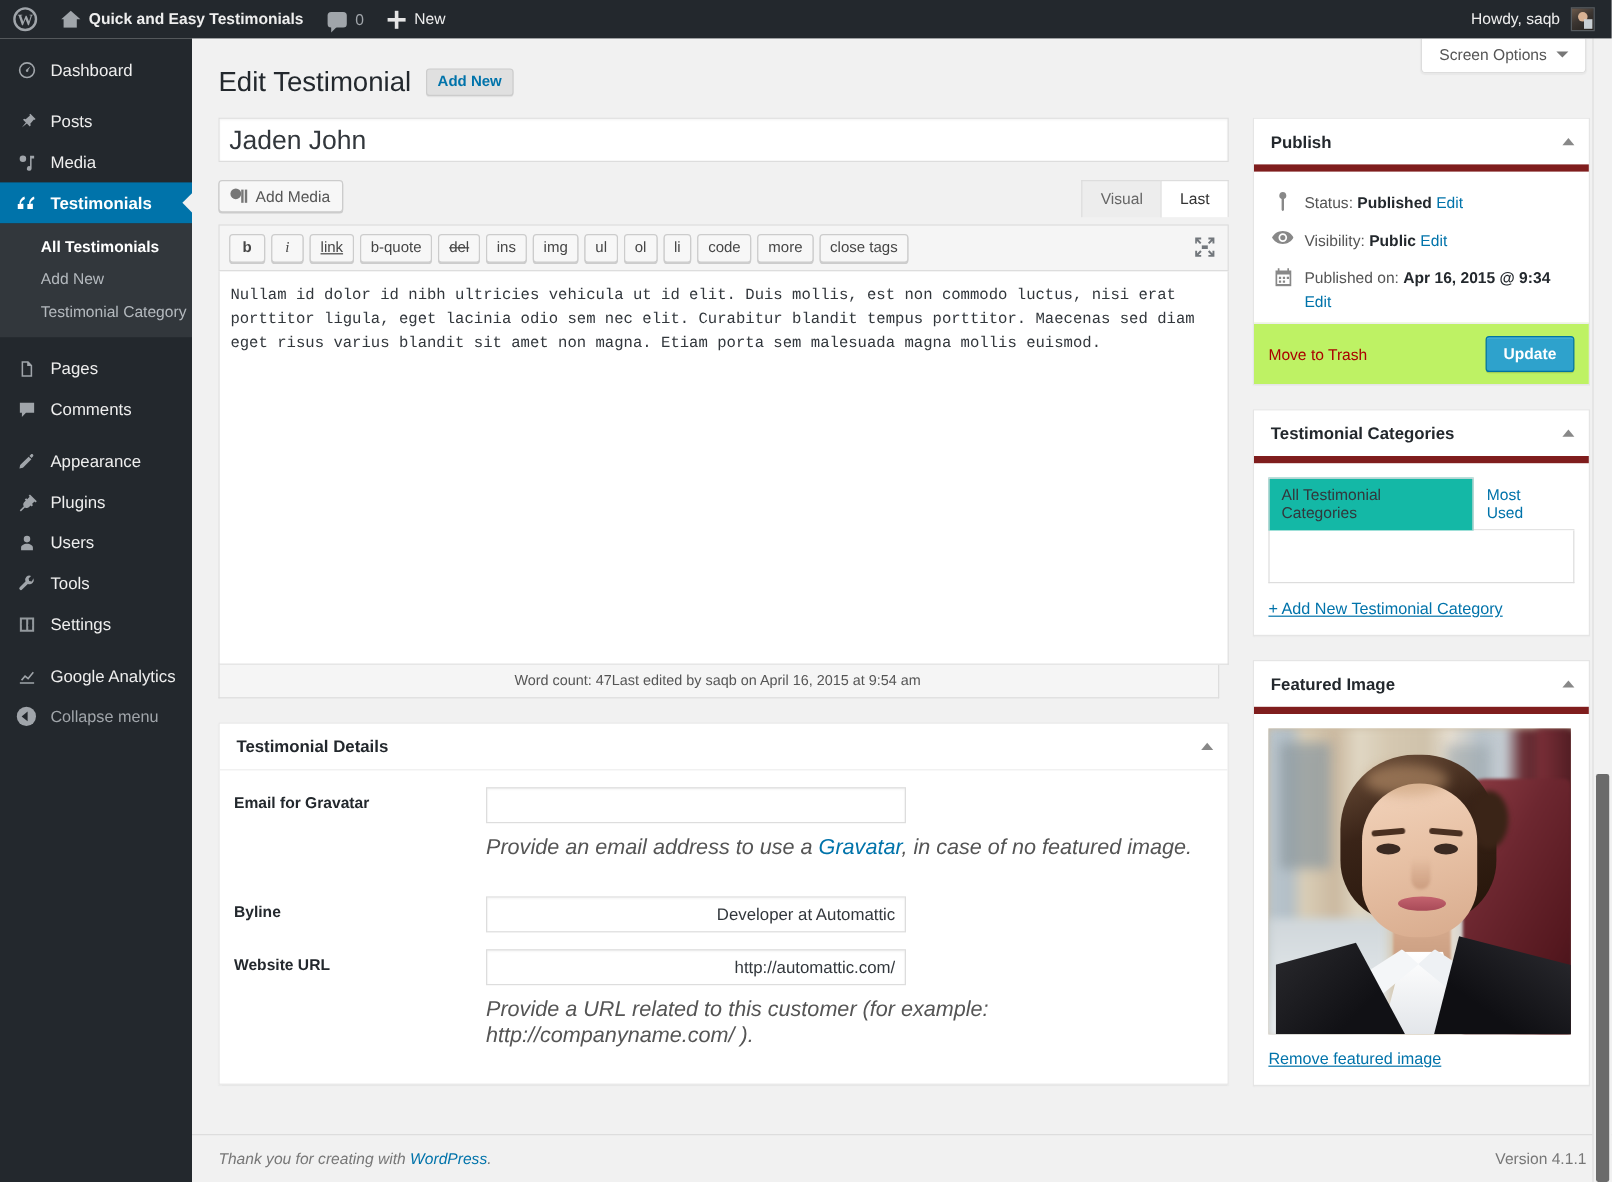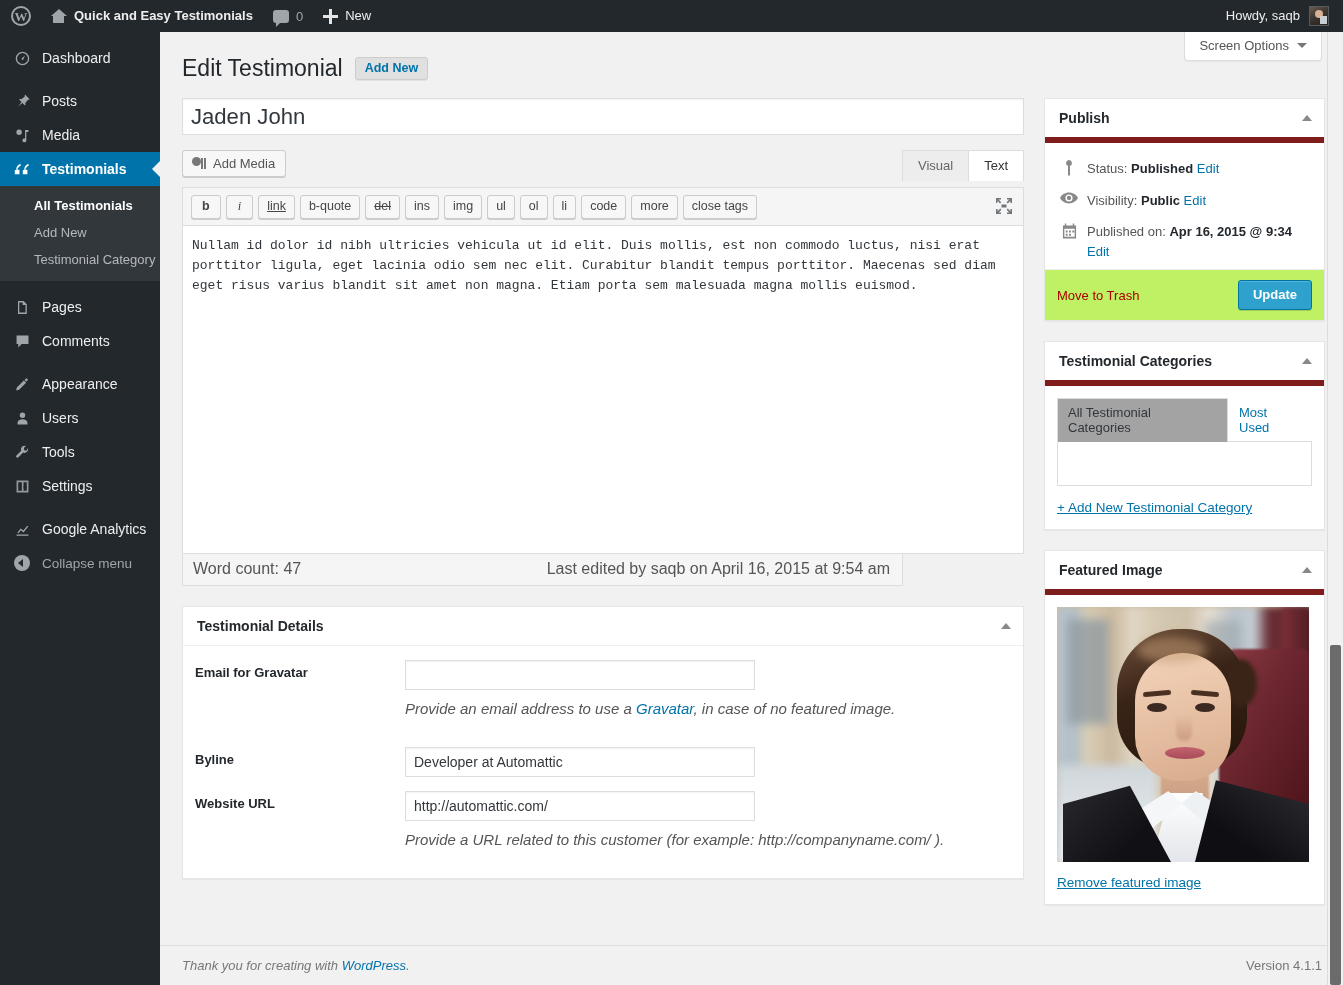--- a/index.html
+++ b/index.html
@@ -228,23 +228,23 @@
   }
   #editor-textarea {
     width: 842px; height: 328px;
     border: 1px solid #ddd; border-top: none; background: #fff;
     font-family: "Liberation Mono", monospace;
     font-size: 13px; line-height: 1.55;
     padding: 10px 10px 10px 9px;
     color: #32373c; resize: none; outline: none; display:block;
   }
   #post-status-info {
-    width: 721px; border: 1px solid #ddd; border-top: none;
-    background: #f5f5f5; display: flex; justify-content: space-between;
-    padding: 6px 12px 7px 10px; font-size: 16px; color: #555;
+    width: 834px; border: 1px solid #ddd; border-top: none;
+    background: #f5f5f5; display: flex; justify-content: center;
+    padding: 6px 12px 7px 10px; font-size: 12px; color: #555;
   }
 
   
   .postbox {
     background: #fff; border: 1px solid #e5e5e5;
     box-shadow: 0 1px 1px rgba(0,0,0,.04);
     margin-bottom: 20px;
   }
   .postbox-header {
     display: flex; align-items: center; justify-content: space-between;
@@ -271,23 +271,24 @@
     font-size: 13px; color: #23282d; padding-top: 5px;
     padding-left: 12px;
   }
   .field-col { flex: 1; }
   .field-input {
     width: 350px; height: 30px;
     border: 1px solid #ddd; background: #fff;
     padding: 3px 8px; font-size: 14px; color: #32373c;
     outline: none; font-family:"Liberation Sans",sans-serif;
     box-shadow: inset 0 1px 2px rgba(0,0,0,.05);
+    text-align: right;
   }
   .field-desc {
-    font-style: italic; font-size: 15px; color: #555;
+    font-style: italic; font-size: 18px; color: #555;
     margin-top: 10px; padding-bottom: 16px;
   }
   .field-desc a { color: #0073aa; }
   #testimonial-details .postbox-inside { padding: 0 0 14px 0; }
 
   
   #submitdiv .postbox-inside { padding: 10px 12px 2px; }
   .misc-pub {
     display: flex; align-items: flex-start; gap: 8px;
     padding: 6px 0 6px 2px; font-size: 13px; color: #555;
@@ -310,21 +311,21 @@
   }
 
   
   .cat-tabs { display: flex; border-bottom: 1px solid #ddd; margin: 0 0 0 0; }
   .cat-tab {
     padding: 6px 10px 7px; font-size: 13px; cursor: pointer;
     border: 1px solid transparent; border-bottom: none; color: #0073aa;
     position: relative; top: 1px;
   }
   .cat-tab.active {
-    background: #a3a3a3; border-color: #ddd; color: #32373c;
+    background: #14b8a6; border-color: #ddd; color: #32373c;
   }
   .cat-panel {
     border: 1px solid #ddd; border-top: none;
     height: 44px; background: #fff;
   }
   #add-new-cat-link {
     display: inline-block; margin-top: 14px;
     color: #0073aa; font-weight: normal; font-size: 13.5px;
     text-decoration: underline; cursor: pointer;
   }
@@ -572,20 +573,28 @@
 
   <div class="menu-item">
     <span class="mi-icon">
       <svg width="17" height="17" viewBox="0 0 20 20" fill="currentColor">
           <path d="M15.8 3.3c-.6-.6-1.5-.6-2 0l-1.4 1.3 2.1 2.1 1.3-1.4c.6-.5.6-1.4 0-2zM11.6 5.4L3.3 13.6 2.6 17l3.4-.7 8.3-8.3-2.7-2.6z"></path>
         </svg>
     </span>
     <span>Appearance</span>
   </div>
 
+  <div class="menu-item">
+    <span class="mi-icon">
+      <svg width="17" height="17" viewBox="0 0 20 20" fill="currentColor">
+          <path d="M12.9 2.4l-1.3 1.3 1 1-2.4 2.4-1-1-1.4 1.3 1 1-1.6 1.6c-1.1 1.1-1.2 2.8-.3 4l-4 4 1.1 1.1 4-4c1.2.9 2.9.8 4-.3l1.6-1.6 1 1 1.3-1.4-1-1 2.4-2.4 1 1 1.3-1.3-6.7-6.7z"></path>
+        </svg>
+    </span>
+    <span>Plugins</span>
+  </div>
 
   <div class="menu-item">
     <span class="mi-icon">
       <svg width="17" height="17" viewBox="0 0 20 20" fill="currentColor">
           <path d="M10 3a3.2 3.2 0 100 6.4A3.2 3.2 0 0010 3zm0 7.8c-3.2 0-5.8 1.7-5.8 3.8V17h11.6v-2.4c0-2.1-2.6-3.8-5.8-3.8z"></path>
         </svg>
     </span>
     <span>Users</span>
   </div>
 
@@ -649,21 +658,21 @@
 
       <div id="postdivrich">
 
         <div id="wp-content-editor-tools">
           <span id="insert-media-button">
             <span class="media-ico"></span>
             <span>Add Media</span>
           </span>
           <div class="editor-tabs">
             <span class="editor-tab">Visual</span>
-            <span class="editor-tab active">Text</span>
+            <span class="editor-tab active">Last</span>
           </div>
         </div>
 
         <div id="qt-toolbar">
           <span class="qt-btn b">b</span>
           <span class="qt-btn i">i</span>
           <span class="qt-btn link">link</span>
           <span class="qt-btn">b-quote</span>
           <span class="qt-btn del">del</span>
           <span class="qt-btn">ins</span>

